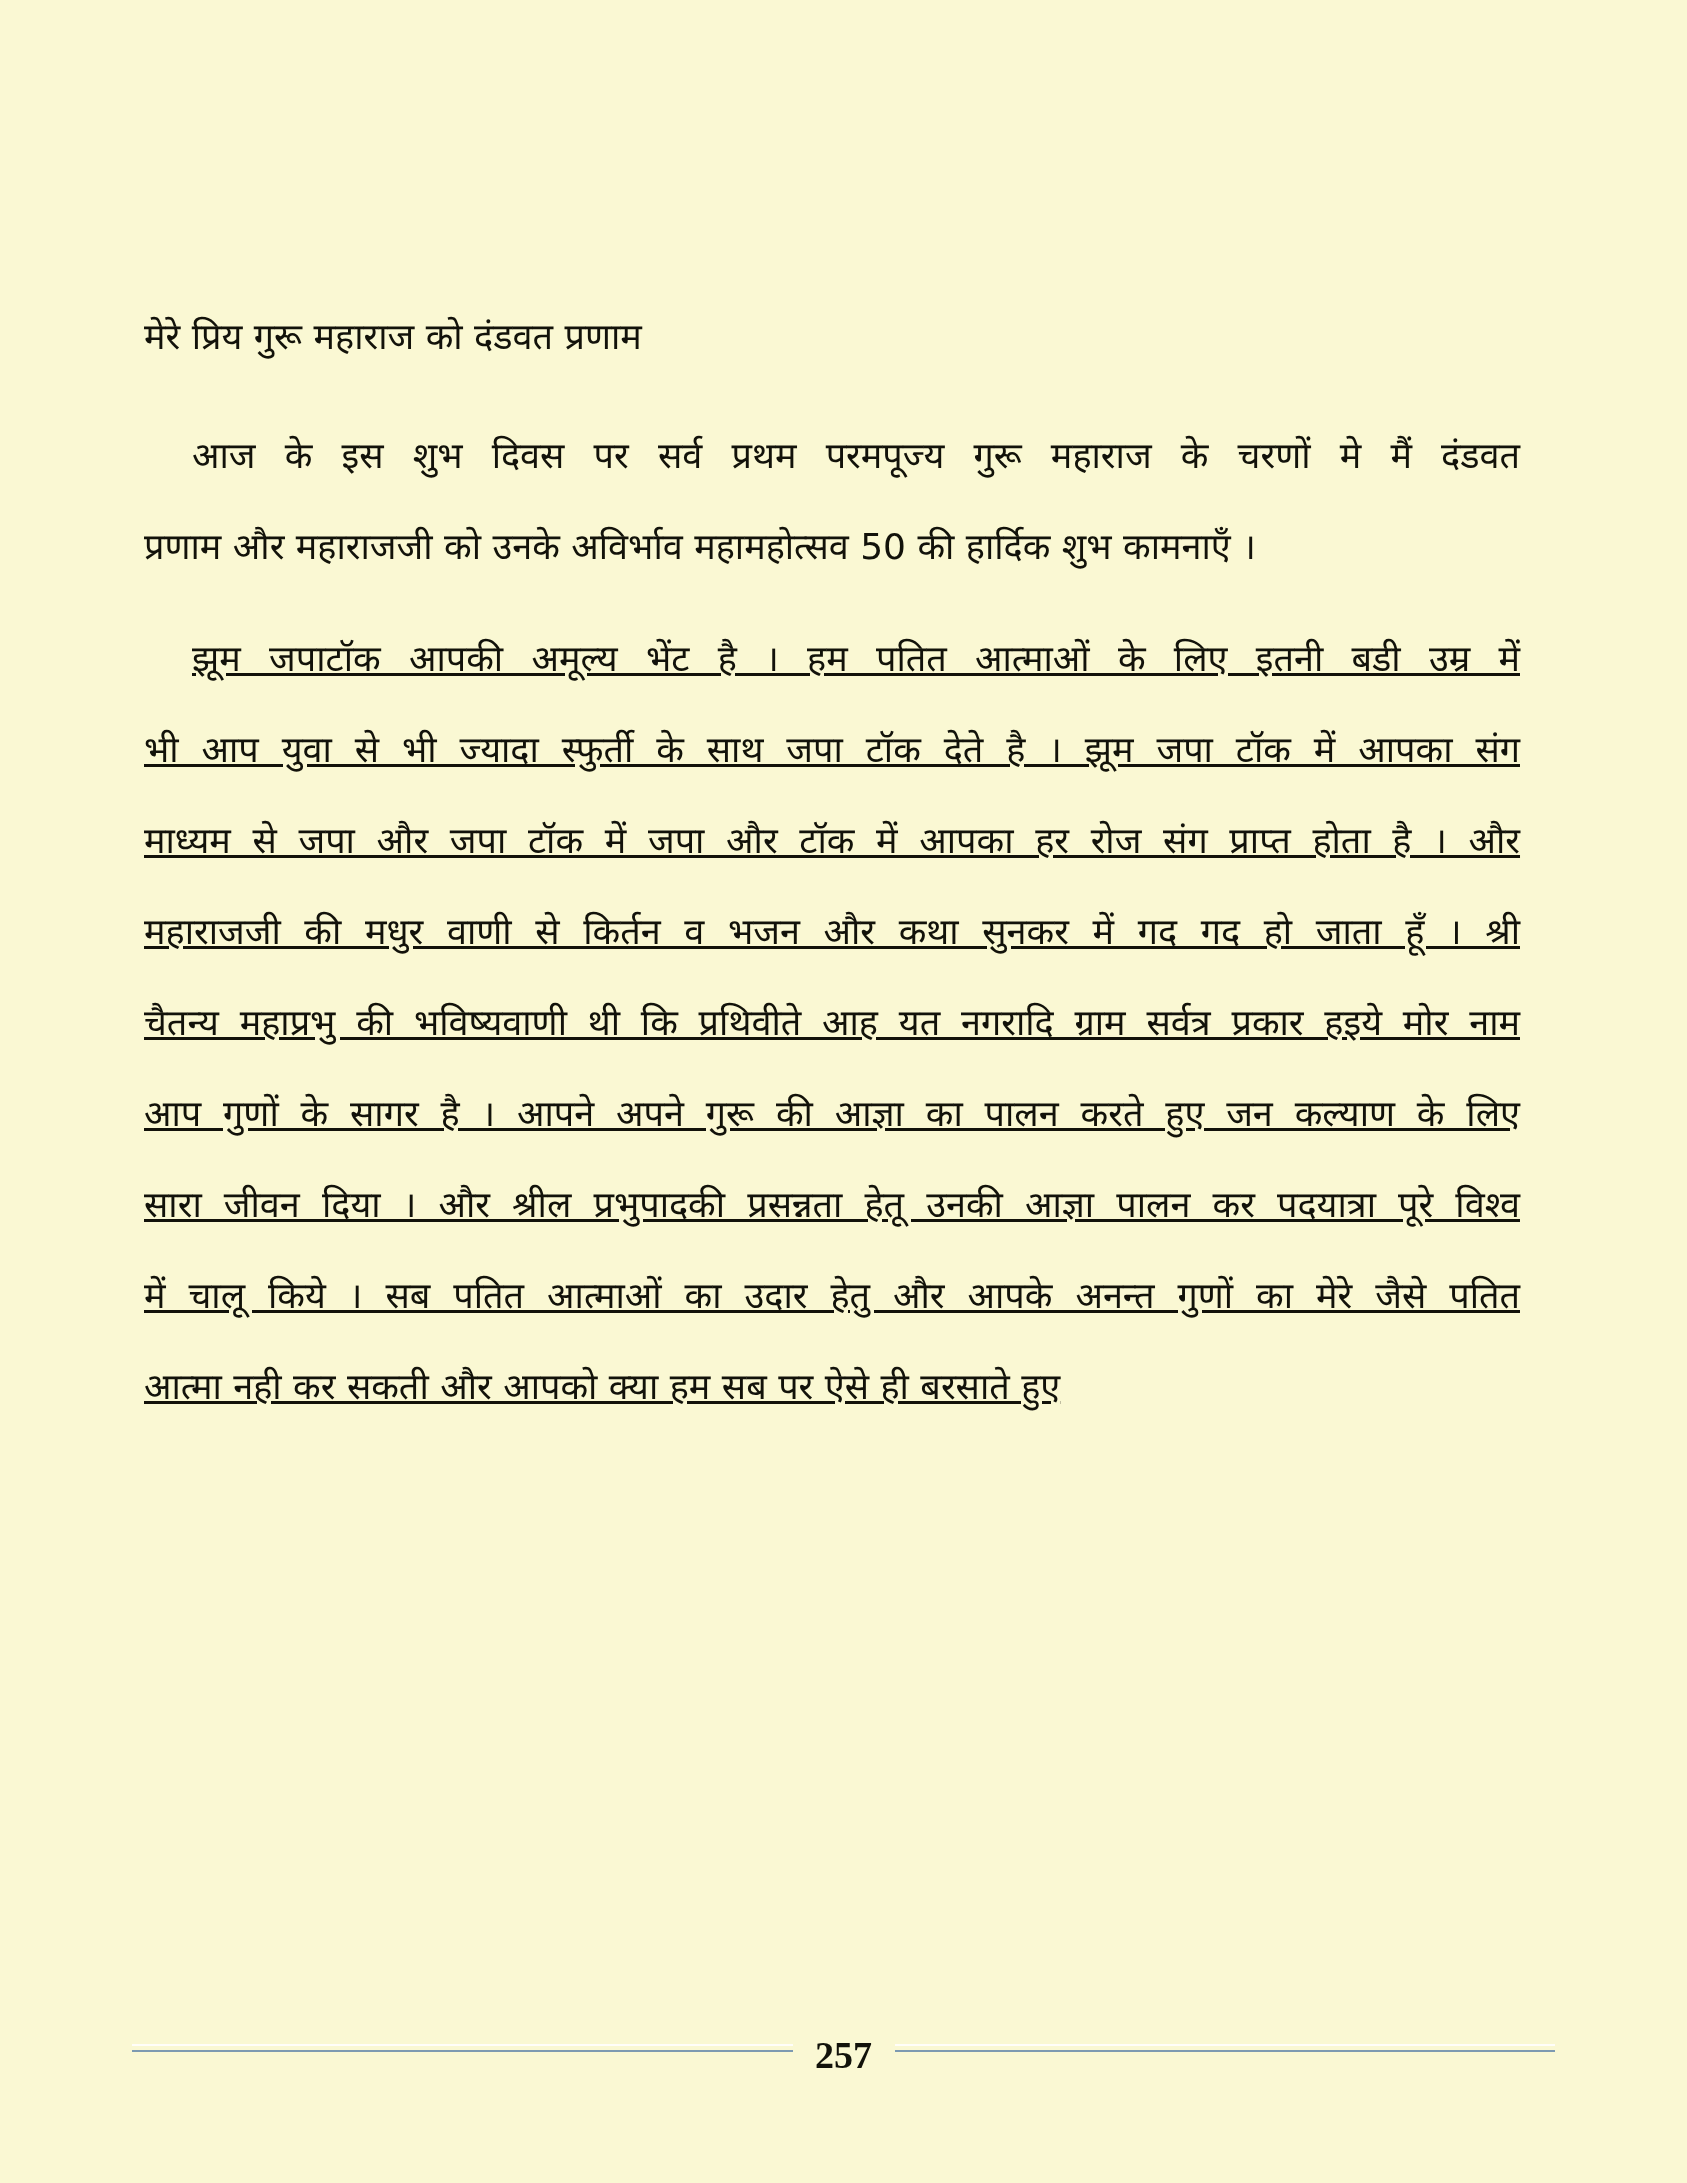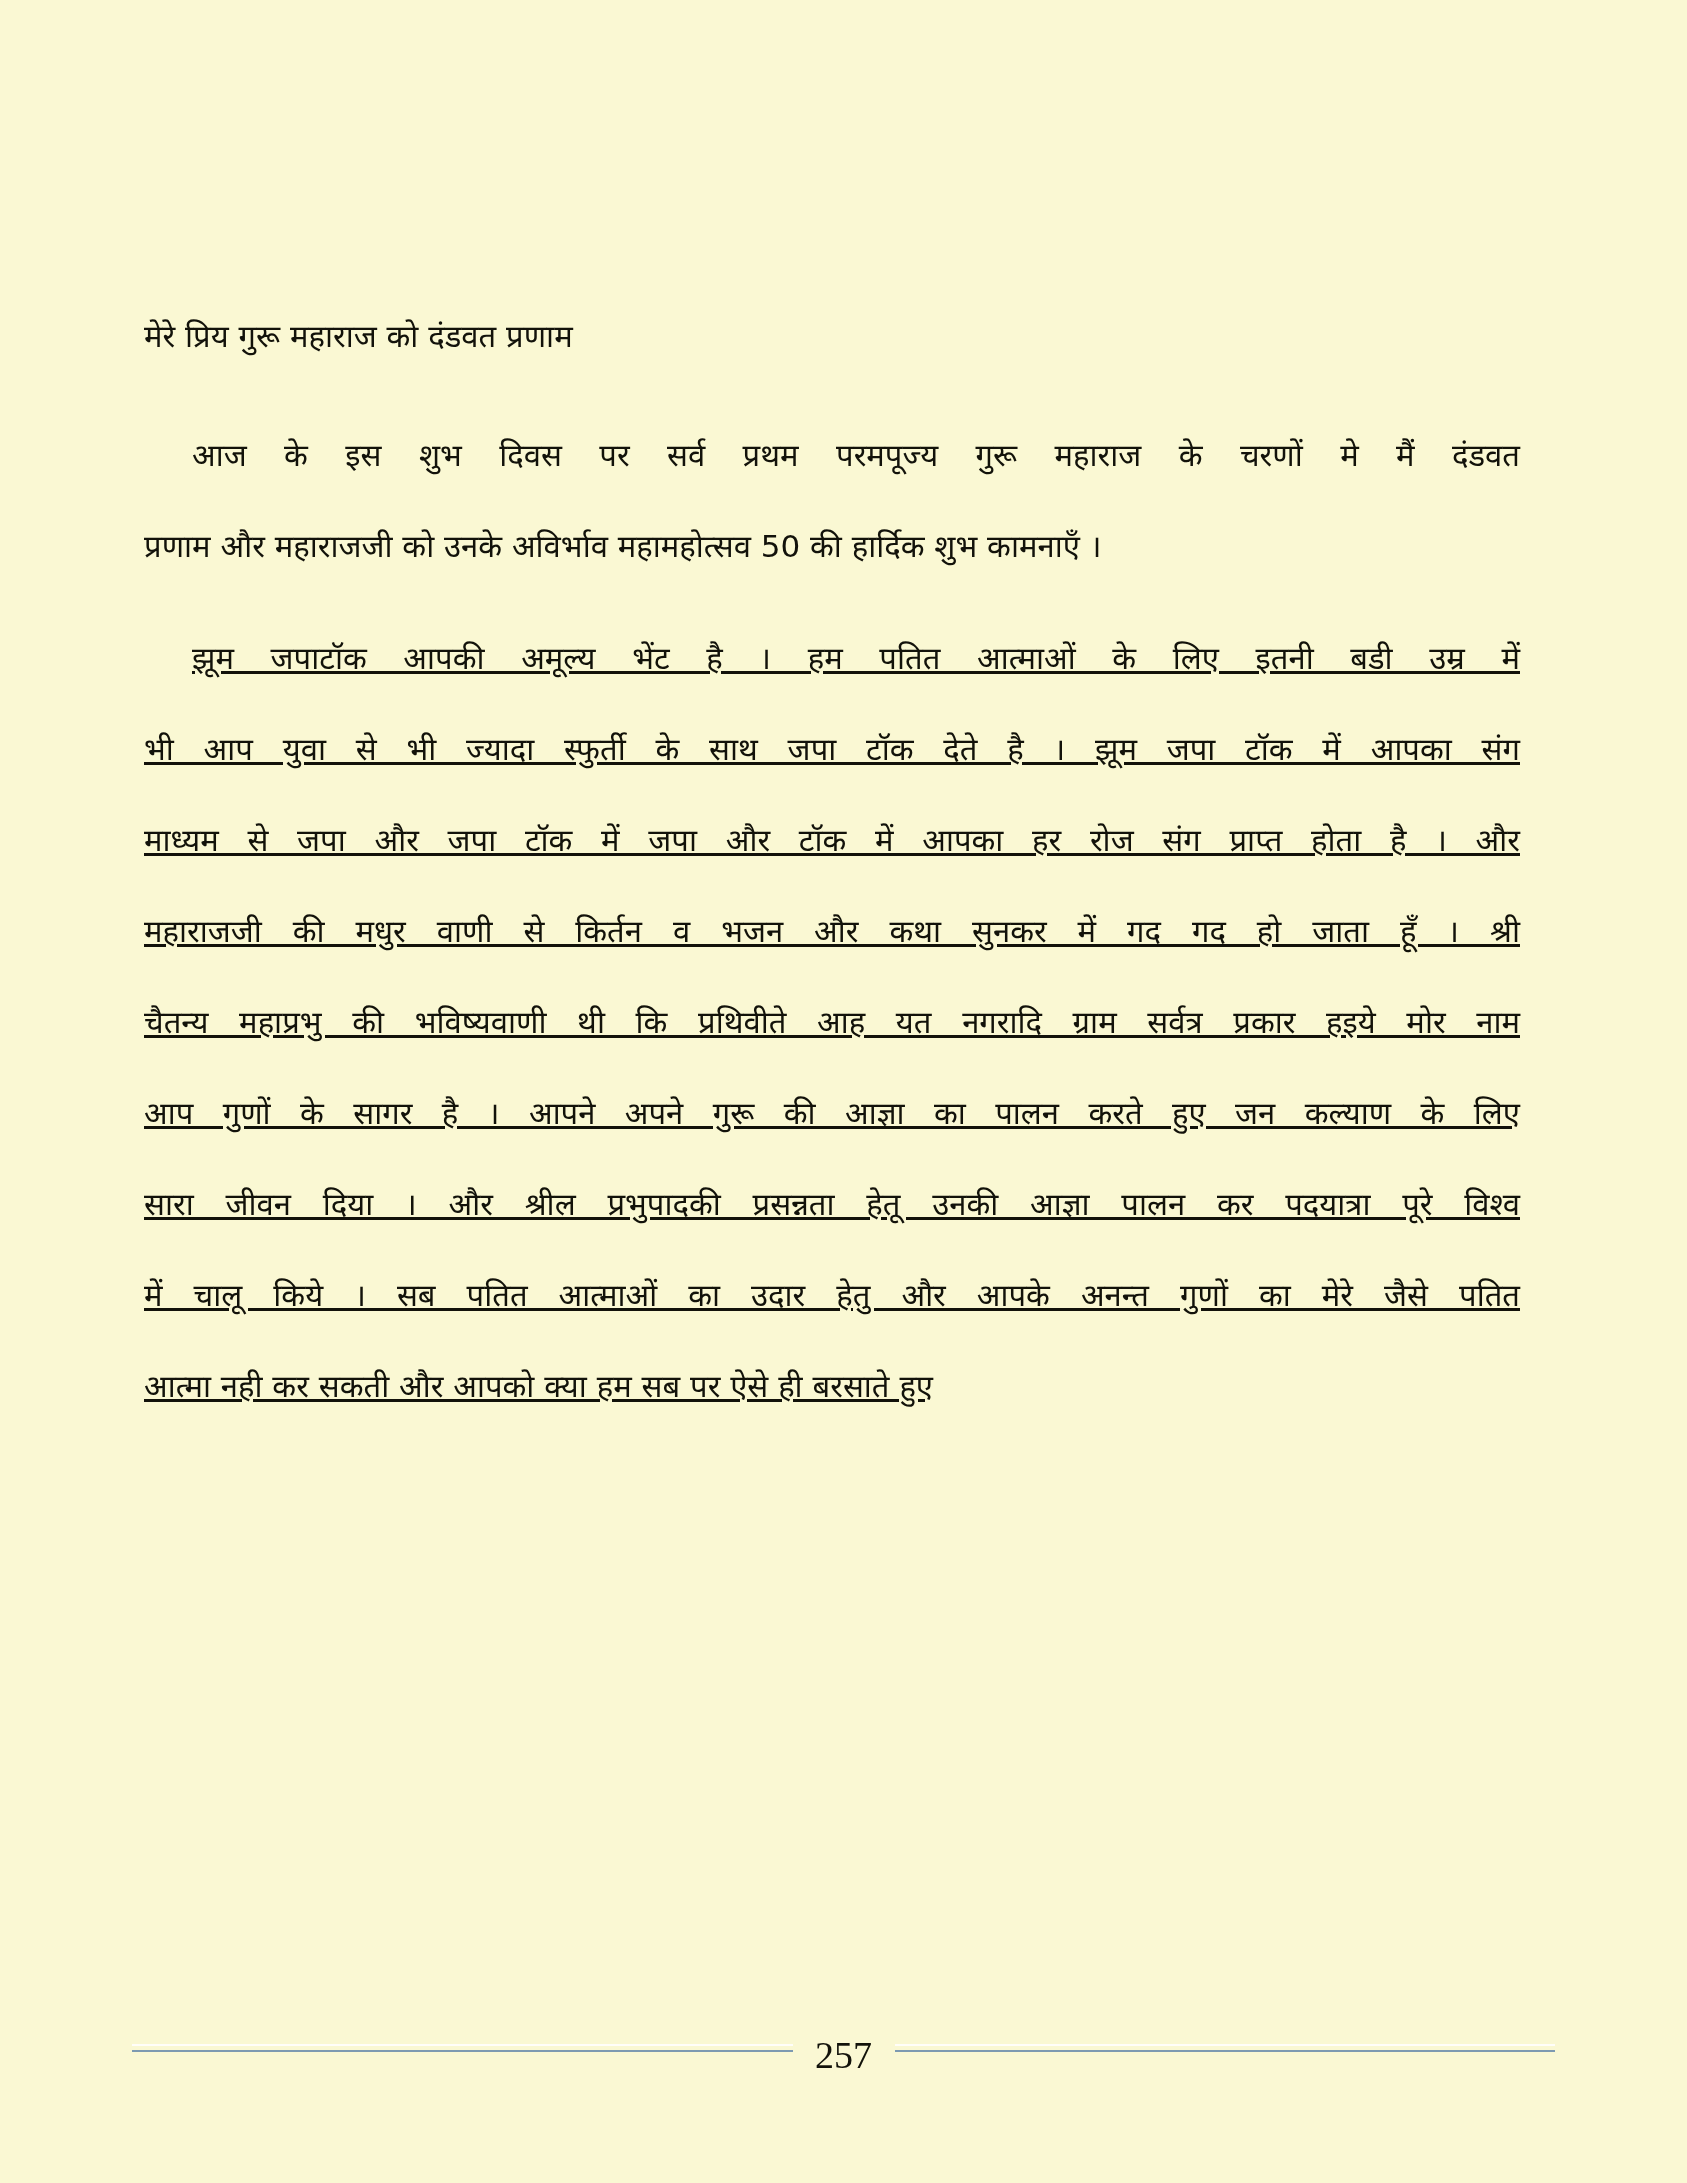--- a/index.html
+++ b/index.html
@@ -16,21 +16,21 @@
     overflow: hidden;
   }
   .content {
     position: absolute;
     top: 291px;
     left: 144px;
     right: 167px;
   }
   .line {
     display: block;
-    font-size: 31px;
+    font-size: 36px;
     line-height: 91px;
     height: 91px;
     white-space: nowrap;
     overflow: visible;
   }
   .justify {
     white-space: normal;
     text-align: justify;
     text-align-last: justify;
   }
@@ -79,21 +79,21 @@
   .footer-rule {
     flex: 1 1 auto;
     height: 2px;
     background: #7d9ab1;
     box-shadow: 0 -6px 0 0 rgba(255, 255, 255, 0.85);
   }
   .page-number {
     flex: 0 0 auto;
     padding: 0 22.5px;
     font-family: "Liberation Serif", serif;
-    font-weight: normal;
+    font-weight: bold;
     font-size: 38px;
     line-height: 38px;
     color: #12120a;
     transform: translateY(4px);
   }
 </style>
 </head>
 <body>
 
 <div class="page">

